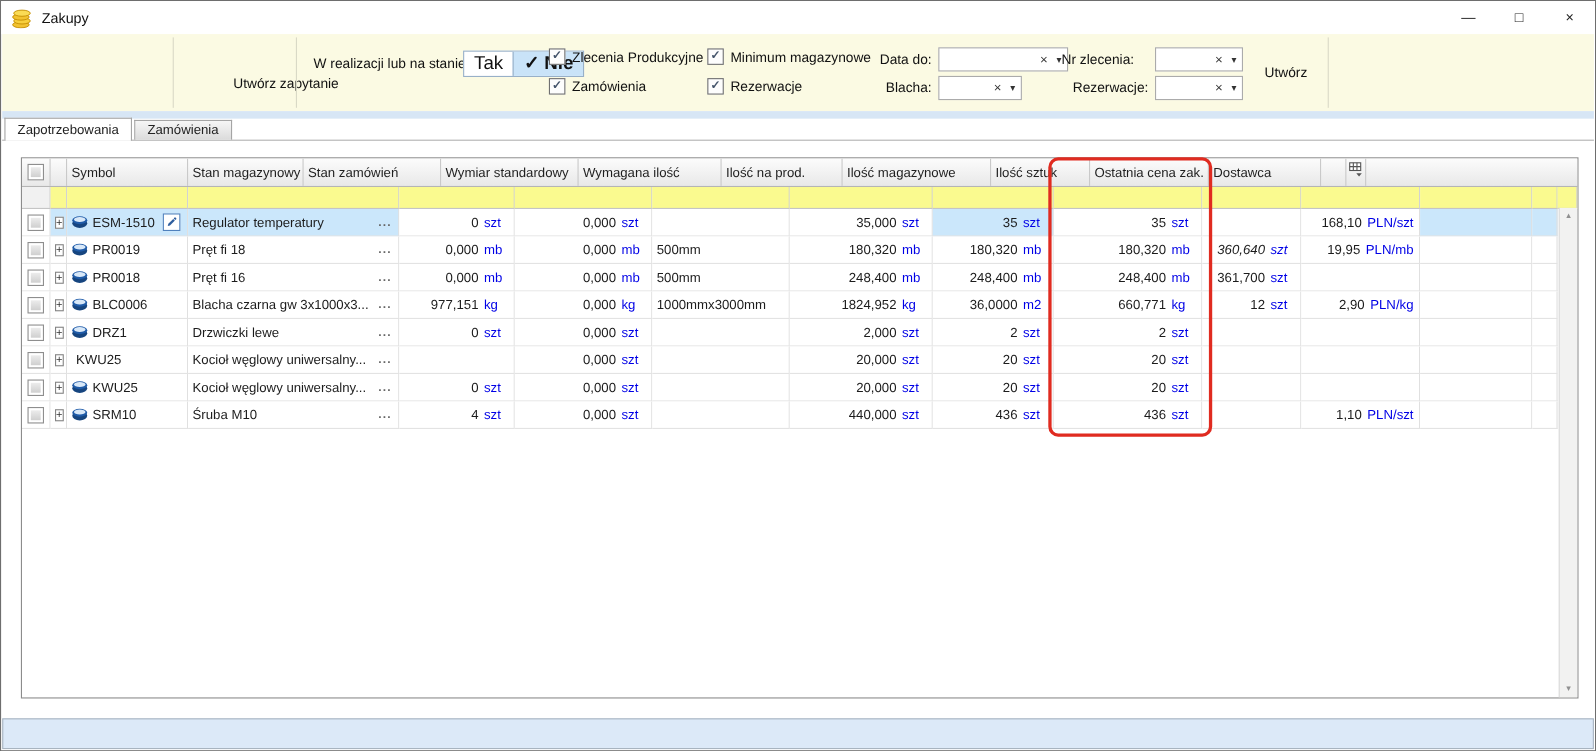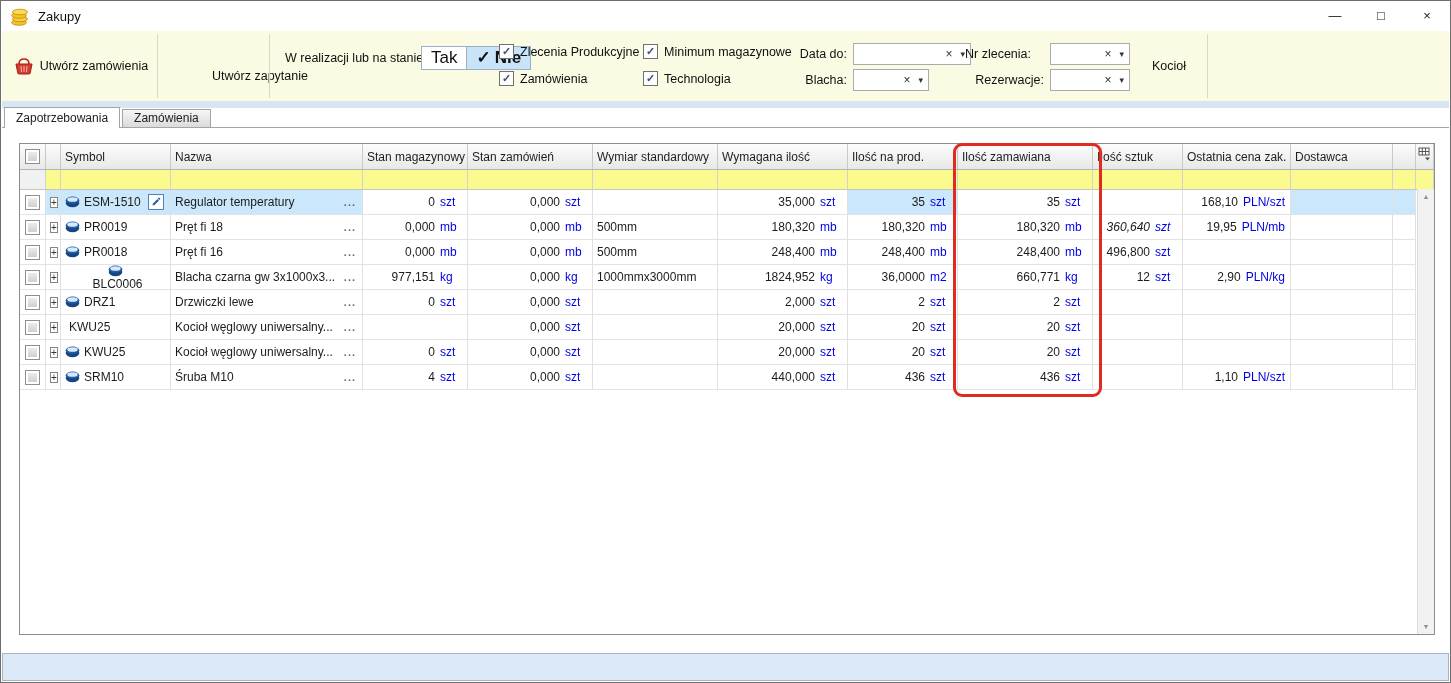--- a/index.html
+++ b/index.html
@@ -76,32 +76,20 @@
     </span>
     <span class="title-text">Zakupy</span>
     <div class="win-controls">
       <span class="win-btn">—</span>
       <span class="win-btn">□</span>
       <span class="win-btn">×</span>
     </div>
   </div>
 
   <div class="toolbar">
-    <div class="tb-btn" style="left:6px;top:6px;width:146px;height:58px;">
-      <span style="display:flex;">
-        <svg width="20" height="17" viewBox="0 0 20 17">
-            <path d="M5 6 Q5 1 10 1 Q15 1 15 6" fill="none" stroke="#B3261E" stroke-width="1.6"></path>
-            <path d="M2 6 H18 L16.2 15.2 Q16 16 15.1 16 H4.9 Q4 16 3.8 15.2 Z" fill="#D23B2F" stroke="#A5221B"></path>
-            <line x1="7" y1="8" x2="7.5" y2="14" stroke="#F3B8B2"></line>
-            <line x1="10" y1="8" x2="10" y2="14" stroke="#F3B8B2"></line>
-            <line x1="13" y1="8" x2="12.5" y2="14" stroke="#F3B8B2"></line>
-          </svg>
-      </span>
-      <span>Utwórz zamówienia</span>
-    </div>
     <div class="vsep" style="left:155px;"></div>
     <div class="tb-btn" style="left:158px;top:16px;width:106px;height:58px;margin-left:47px;">
       <span>Utwórz zapytanie</span>
     </div>
     <div class="vsep" style="left:267px;"></div>
 
     <span class="tb-label" style="left:283px;top:16px;">W realizacji lub na stanie:</span>
     <div class="toggle">
       <div class="tgl-opt">
           <span>Tak</span>
@@ -127,21 +115,21 @@
     <div class="cb-item" style="left:641px;top:13px;">
       <span class="tb-cbx">
           <span class="mark">✓</span>
         </span>
       <span>Minimum magazynowe</span>
     </div>
     <div class="cb-item" style="left:641px;top:40px;">
       <span class="tb-cbx">
           <span class="mark">✓</span>
         </span>
-      <span>Technologia</span>
+      <span>Rezerwacje</span>
     </div>
 
     <span class="tb-label" style="left:770px;width:75px;text-align:right;top:12px;">Data do:</span>
     <div class="combo" style="left:851px;top:12px;width:118px;">
       <span class="clear">×</span>
       <span class="drop">▾</span>
     </div>
     <span class="tb-label" style="left:770px;width:75px;text-align:right;top:38px;">Blacha:</span>
     <div class="combo" style="left:851px;top:38px;width:76px;">
       <span class="clear">×</span>
@@ -152,21 +140,21 @@
       <span class="clear">×</span>
       <span class="drop">▾</span>
     </div>
     <span class="tb-label" style="left:963px;width:79px;text-align:right;top:38px;">Rezerwacje:</span>
     <div class="combo" style="left:1048px;top:38px;width:80px;">
       <span class="clear">×</span>
       <span class="drop">▾</span>
     </div>
 
     <div class="tb-btn" style="left:1134px;top:24px;width:66px;height:22px;">
-      <span>Kocioł</span>
+      <span>Utwórz</span>
     </div>
     <div class="vsep" style="left:1205px;"></div>
   </div>
 
   <div class="bluestrip"></div>
 
   <div class="tabbar">
     <div class="tab active"><span>Zapotrzebowania</span></div>
     <div class="tab"><span>Zamówienia</span></div>
   </div>
@@ -177,40 +165,37 @@
           <div class="g-row g-hdr">
             <div class="g-cell h-cell center" style="width: 26px;">
               <div class="cbx">
                 <div class="cbx-in"></div>
               </div>
             </div>
             <div class="g-cell h-cell" style="width: 15px;"></div>
             <div class="g-cell h-cell" style="width: 110px;">
               <span>Symbol</span>
             </div>
-            <div class="g-cell h-cell" style="width: 192px;">
-              <span>Nazwa</span>
-            </div>
             <div class="g-cell h-cell" style="width: 105px;">
               <span>Stan magazynowy</span>
             </div>
             <div class="g-cell h-cell" style="width: 125px;">
               <span>Stan zamówień</span>
             </div>
             <div class="g-cell h-cell" style="width: 125px;">
               <span>Wymiar standardowy</span>
             </div>
             <div class="g-cell h-cell" style="width: 130px;">
               <span>Wymagana ilość</span>
             </div>
             <div class="g-cell h-cell" style="width: 110px;">
               <span>Ilość na prod.</span>
             </div>
             <div class="g-cell h-cell" style="width: 135px;">
-              <span>Ilość zamawiana</span>
+              <span>Ilość magazynowe</span>
             </div>
             <div class="g-cell h-cell" style="width: 90px;">
               <span>Ilość sztuk</span>
             </div>
             <div class="g-cell h-cell" style="width: 108px;">
               <span>Ostatnia cena zak.</span>
             </div>
             <div class="g-cell h-cell" style="width: 102px;">
               <span>Dostawca</span>
             </div>
@@ -397,199 +382,150 @@
             </div>
             <div class="g-cell d-cell c-na_prod num" style="width: 110px;">
               <span class="val">248,400</span>
               <span class="unit">mb</span>
             </div>
             <div class="g-cell d-cell c-zamawiana num" style="width: 135px;">
               <span class="val">248,400</span>
               <span class="unit">mb</span>
             </div>
             <div class="g-cell d-cell c-sztuk num" style="width: 90px;">
-              <span class="val">496,800</span>
+              <span class="val">361,700</span>
               <span class="unit">szt</span>
             </div>
             <div class="g-cell d-cell c-cena num" style="width: 108px;"></div>
-            <div class="g-cell d-cell c-dostawca" style="width: 102px;"></div>
-            <div class="g-cell d-cell c-filler" style="width: 23px;"></div>
-          </div>
-          <div class="g-row g-datarow">
-            <div class="g-cell d-cell c-sel center" style="width: 26px;">
-              <div class="cbx">
-                <div class="cbx-in"></div>
-              </div>
-            </div>
-            <div class="g-cell d-cell c-expand" style="width: 15px;">
-              <div class="expander"><span>+</span></div>
-            </div>
-            <div class="g-cell d-cell c-symbol" style="width: 110px; flex-direction: column;">
-              <span style="display: flex;">
-                <svg width="15" height="12" viewBox="0 0 15 12">
-                  <ellipse cx="7.5" cy="7" rx="6.8" ry="4.2" fill="#16457F"></ellipse>
-                  <ellipse cx="7.5" cy="4.2" rx="6.8" ry="3.6" fill="#1F5BA8"></ellipse>
-                  <ellipse cx="7.5" cy="3.5" rx="5.2" ry="2.3" fill="#D8E8F8"></ellipse>
-                </svg>
-              </span>
-              <span class="sym-label">BLC0006</span>
-            </div>
-            <div class="g-cell d-cell c-nazwa" style="width: 192px;">
-              <span>Blacha czarna gw 3x1000x3...</span>
-              <span class="dots">...</span>
-            </div>
-            <div class="g-cell d-cell c-stan_mag num" style="width: 105px;">
-              <span class="val">977,151</span>
-              <span class="unit">kg</span>
-            </div>
-            <div class="g-cell d-cell c-stan_zam num" style="width: 125px;">
-              <span class="val">0,000</span>
-              <span class="unit">kg</span>
-            </div>
-            <div class="g-cell d-cell c-wymiar" style="width: 125px;">
-              <span>1000mmx3000mm</span>
-            </div>
-            <div class="g-cell d-cell c-wymagana num" style="width: 130px;">
-              <span class="val">1824,952</span>
-              <span class="unit">kg</span>
-            </div>
-            <div class="g-cell d-cell c-na_prod num" style="width: 110px;">
-              <span class="val">36,0000</span>
-              <span class="unit">m2</span>
-            </div>
-            <div class="g-cell d-cell c-zamawiana num" style="width: 135px;">
-              <span class="val">660,771</span>
-              <span class="unit">kg</span>
-            </div>
-            <div class="g-cell d-cell c-sztuk num" style="width: 90px;">
-              <span class="val">12</span>
-              <span class="unit">szt</span>
-            </div>
-            <div class="g-cell d-cell c-cena num" style="width: 108px;">
-              <span class="val">2,90</span>
-              <span class="unit">PLN/kg</span>
-            </div>
             <div class="g-cell d-cell c-dostawca" style="width: 102px;"></div>
             <div class="g-cell d-cell c-filler" style="width: 23px;"></div>
           </div>
           <div class="g-row g-datarow">
             <div class="g-cell d-cell c-sel center" style="width: 26px;">
               <div class="cbx">
                 <div class="cbx-in"></div>
               </div>
             </div>
             <div class="g-cell d-cell c-expand" style="width: 15px;">
               <div class="expander"><span>+</span></div>
             </div>
             <div class="g-cell d-cell c-symbol" style="width: 110px;">
               <span style="display: flex;">
                 <svg width="15" height="12" viewBox="0 0 15 12">
                   <ellipse cx="7.5" cy="7" rx="6.8" ry="4.2" fill="#16457F"></ellipse>
                   <ellipse cx="7.5" cy="4.2" rx="6.8" ry="3.6" fill="#1F5BA8"></ellipse>
                   <ellipse cx="7.5" cy="3.5" rx="5.2" ry="2.3" fill="#D8E8F8"></ellipse>
                 </svg>
               </span>
-              <span class="sym-label">DRZ1</span>
+              <span class="sym-label">BLC0006</span>
             </div>
             <div class="g-cell d-cell c-nazwa" style="width: 192px;">
-              <span>Drzwiczki lewe</span>
+              <span>Blacha czarna gw 3x1000x3...</span>
               <span class="dots">...</span>
             </div>
             <div class="g-cell d-cell c-stan_mag num" style="width: 105px;">
-              <span class="val">0</span>
-              <span class="unit">szt</span>
-            </div>
-            <div class="g-cell d-cell c-stan_zam num" style="width: 125px;">
-              <span class="val">0,000</span>
-              <span class="unit">szt</span>
-            </div>
-            <div class="g-cell d-cell c-wymiar" style="width: 125px;"></div>
-            <div class="g-cell d-cell c-wymagana num" style="width: 130px;">
-              <span class="val">2,000</span>
-              <span class="unit">szt</span>
+              <span class="val">977,151</span>
+              <span class="unit">kg</span>
+            </div>
+            <div class="g-cell d-cell c-stan_zam num" style="width: 125px;">
+              <span class="val">0,000</span>
+              <span class="unit">kg</span>
+            </div>
+            <div class="g-cell d-cell c-wymiar" style="width: 125px;">
+              <span>1000mmx3000mm</span>
+            </div>
+            <div class="g-cell d-cell c-wymagana num" style="width: 130px;">
+              <span class="val">1824,952</span>
+              <span class="unit">kg</span>
             </div>
             <div class="g-cell d-cell c-na_prod num" style="width: 110px;">
-              <span class="val">2</span>
-              <span class="unit">szt</span>
-            </div>
-            <div class="g-cell d-cell c-zamawiana num" style="width: 135px;">
-              <span class="val">2</span>
-              <span class="unit">szt</span>
-            </div>
-            <div class="g-cell d-cell c-sztuk num" style="width: 90px;"></div>
-            <div class="g-cell d-cell c-cena num" style="width: 108px;"></div>
-            <div class="g-cell d-cell c-dostawca" style="width: 102px;"></div>
-            <div class="g-cell d-cell c-filler" style="width: 23px;"></div>
-          </div>
-          <div class="g-row g-datarow">
-            <div class="g-cell d-cell c-sel center" style="width: 26px;">
-              <div class="cbx">
-                <div class="cbx-in"></div>
-              </div>
-            </div>
-            <div class="g-cell d-cell c-expand" style="width: 15px;">
-              <div class="expander"><span>+</span></div>
-            </div>
-            <div class="g-cell d-cell c-symbol" style="width: 110px;">
-              <span class="sym-label">KWU25</span>
-            </div>
-            <div class="g-cell d-cell c-nazwa" style="width: 192px;">
-              <span>Kocioł węglowy uniwersalny...</span>
-              <span class="dots">...</span>
-            </div>
-            <div class="g-cell d-cell c-stan_mag num" style="width: 105px;"></div>
-            <div class="g-cell d-cell c-stan_zam num" style="width: 125px;">
-              <span class="val">0,000</span>
-              <span class="unit">szt</span>
-            </div>
-            <div class="g-cell d-cell c-wymiar" style="width: 125px;"></div>
-            <div class="g-cell d-cell c-wymagana num" style="width: 130px;">
-              <span class="val">20,000</span>
-              <span class="unit">szt</span>
-            </div>
-            <div class="g-cell d-cell c-na_prod num" style="width: 110px;">
-              <span class="val">20</span>
-              <span class="unit">szt</span>
-            </div>
-            <div class="g-cell d-cell c-zamawiana num" style="width: 135px;">
-              <span class="val">20</span>
-              <span class="unit">szt</span>
-            </div>
-            <div class="g-cell d-cell c-sztuk num" style="width: 90px;"></div>
-            <div class="g-cell d-cell c-cena num" style="width: 108px;"></div>
+              <span class="val">36,0000</span>
+              <span class="unit">m2</span>
+            </div>
+            <div class="g-cell d-cell c-zamawiana num" style="width: 135px;">
+              <span class="val">660,771</span>
+              <span class="unit">kg</span>
+            </div>
+            <div class="g-cell d-cell c-sztuk num" style="width: 90px;">
+              <span class="val">12</span>
+              <span class="unit">szt</span>
+            </div>
+            <div class="g-cell d-cell c-cena num" style="width: 108px;">
+              <span class="val">2,90</span>
+              <span class="unit">PLN/kg</span>
+            </div>
             <div class="g-cell d-cell c-dostawca" style="width: 102px;"></div>
             <div class="g-cell d-cell c-filler" style="width: 23px;"></div>
           </div>
           <div class="g-row g-datarow">
             <div class="g-cell d-cell c-sel center" style="width: 26px;">
               <div class="cbx">
                 <div class="cbx-in"></div>
               </div>
             </div>
             <div class="g-cell d-cell c-expand" style="width: 15px;">
               <div class="expander"><span>+</span></div>
             </div>
             <div class="g-cell d-cell c-symbol" style="width: 110px;">
               <span style="display: flex;">
                 <svg width="15" height="12" viewBox="0 0 15 12">
                   <ellipse cx="7.5" cy="7" rx="6.8" ry="4.2" fill="#16457F"></ellipse>
                   <ellipse cx="7.5" cy="4.2" rx="6.8" ry="3.6" fill="#1F5BA8"></ellipse>
                   <ellipse cx="7.5" cy="3.5" rx="5.2" ry="2.3" fill="#D8E8F8"></ellipse>
                 </svg>
               </span>
+              <span class="sym-label">DRZ1</span>
+            </div>
+            <div class="g-cell d-cell c-nazwa" style="width: 192px;">
+              <span>Drzwiczki lewe</span>
+              <span class="dots">...</span>
+            </div>
+            <div class="g-cell d-cell c-stan_mag num" style="width: 105px;">
+              <span class="val">0</span>
+              <span class="unit">szt</span>
+            </div>
+            <div class="g-cell d-cell c-stan_zam num" style="width: 125px;">
+              <span class="val">0,000</span>
+              <span class="unit">szt</span>
+            </div>
+            <div class="g-cell d-cell c-wymiar" style="width: 125px;"></div>
+            <div class="g-cell d-cell c-wymagana num" style="width: 130px;">
+              <span class="val">2,000</span>
+              <span class="unit">szt</span>
+            </div>
+            <div class="g-cell d-cell c-na_prod num" style="width: 110px;">
+              <span class="val">2</span>
+              <span class="unit">szt</span>
+            </div>
+            <div class="g-cell d-cell c-zamawiana num" style="width: 135px;">
+              <span class="val">2</span>
+              <span class="unit">szt</span>
+            </div>
+            <div class="g-cell d-cell c-sztuk num" style="width: 90px;"></div>
+            <div class="g-cell d-cell c-cena num" style="width: 108px;"></div>
+            <div class="g-cell d-cell c-dostawca" style="width: 102px;"></div>
+            <div class="g-cell d-cell c-filler" style="width: 23px;"></div>
+          </div>
+          <div class="g-row g-datarow">
+            <div class="g-cell d-cell c-sel center" style="width: 26px;">
+              <div class="cbx">
+                <div class="cbx-in"></div>
+              </div>
+            </div>
+            <div class="g-cell d-cell c-expand" style="width: 15px;">
+              <div class="expander"><span>+</span></div>
+            </div>
+            <div class="g-cell d-cell c-symbol" style="width: 110px;">
               <span class="sym-label">KWU25</span>
             </div>
             <div class="g-cell d-cell c-nazwa" style="width: 192px;">
               <span>Kocioł węglowy uniwersalny...</span>
               <span class="dots">...</span>
             </div>
-            <div class="g-cell d-cell c-stan_mag num" style="width: 105px;">
-              <span class="val">0</span>
-              <span class="unit">szt</span>
-            </div>
+            <div class="g-cell d-cell c-stan_mag num" style="width: 105px;"></div>
             <div class="g-cell d-cell c-stan_zam num" style="width: 125px;">
               <span class="val">0,000</span>
               <span class="unit">szt</span>
             </div>
             <div class="g-cell d-cell c-wymiar" style="width: 125px;"></div>
             <div class="g-cell d-cell c-wymagana num" style="width: 130px;">
               <span class="val">20,000</span>
               <span class="unit">szt</span>
             </div>
             <div class="g-cell d-cell c-na_prod num" style="width: 110px;">
@@ -615,20 +551,69 @@
               <div class="expander"><span>+</span></div>
             </div>
             <div class="g-cell d-cell c-symbol" style="width: 110px;">
               <span style="display: flex;">
                 <svg width="15" height="12" viewBox="0 0 15 12">
                   <ellipse cx="7.5" cy="7" rx="6.8" ry="4.2" fill="#16457F"></ellipse>
                   <ellipse cx="7.5" cy="4.2" rx="6.8" ry="3.6" fill="#1F5BA8"></ellipse>
                   <ellipse cx="7.5" cy="3.5" rx="5.2" ry="2.3" fill="#D8E8F8"></ellipse>
                 </svg>
               </span>
+              <span class="sym-label">KWU25</span>
+            </div>
+            <div class="g-cell d-cell c-nazwa" style="width: 192px;">
+              <span>Kocioł węglowy uniwersalny...</span>
+              <span class="dots">...</span>
+            </div>
+            <div class="g-cell d-cell c-stan_mag num" style="width: 105px;">
+              <span class="val">0</span>
+              <span class="unit">szt</span>
+            </div>
+            <div class="g-cell d-cell c-stan_zam num" style="width: 125px;">
+              <span class="val">0,000</span>
+              <span class="unit">szt</span>
+            </div>
+            <div class="g-cell d-cell c-wymiar" style="width: 125px;"></div>
+            <div class="g-cell d-cell c-wymagana num" style="width: 130px;">
+              <span class="val">20,000</span>
+              <span class="unit">szt</span>
+            </div>
+            <div class="g-cell d-cell c-na_prod num" style="width: 110px;">
+              <span class="val">20</span>
+              <span class="unit">szt</span>
+            </div>
+            <div class="g-cell d-cell c-zamawiana num" style="width: 135px;">
+              <span class="val">20</span>
+              <span class="unit">szt</span>
+            </div>
+            <div class="g-cell d-cell c-sztuk num" style="width: 90px;"></div>
+            <div class="g-cell d-cell c-cena num" style="width: 108px;"></div>
+            <div class="g-cell d-cell c-dostawca" style="width: 102px;"></div>
+            <div class="g-cell d-cell c-filler" style="width: 23px;"></div>
+          </div>
+          <div class="g-row g-datarow">
+            <div class="g-cell d-cell c-sel center" style="width: 26px;">
+              <div class="cbx">
+                <div class="cbx-in"></div>
+              </div>
+            </div>
+            <div class="g-cell d-cell c-expand" style="width: 15px;">
+              <div class="expander"><span>+</span></div>
+            </div>
+            <div class="g-cell d-cell c-symbol" style="width: 110px;">
+              <span style="display: flex;">
+                <svg width="15" height="12" viewBox="0 0 15 12">
+                  <ellipse cx="7.5" cy="7" rx="6.8" ry="4.2" fill="#16457F"></ellipse>
+                  <ellipse cx="7.5" cy="4.2" rx="6.8" ry="3.6" fill="#1F5BA8"></ellipse>
+                  <ellipse cx="7.5" cy="3.5" rx="5.2" ry="2.3" fill="#D8E8F8"></ellipse>
+                </svg>
+              </span>
               <span class="sym-label">SRM10</span>
             </div>
             <div class="g-cell d-cell c-nazwa" style="width: 192px;">
               <span>Śruba M10</span>
               <span class="dots">...</span>
             </div>
             <div class="g-cell d-cell c-stan_mag num" style="width: 105px;">
               <span class="val">4</span>
               <span class="unit">szt</span>
             </div>

